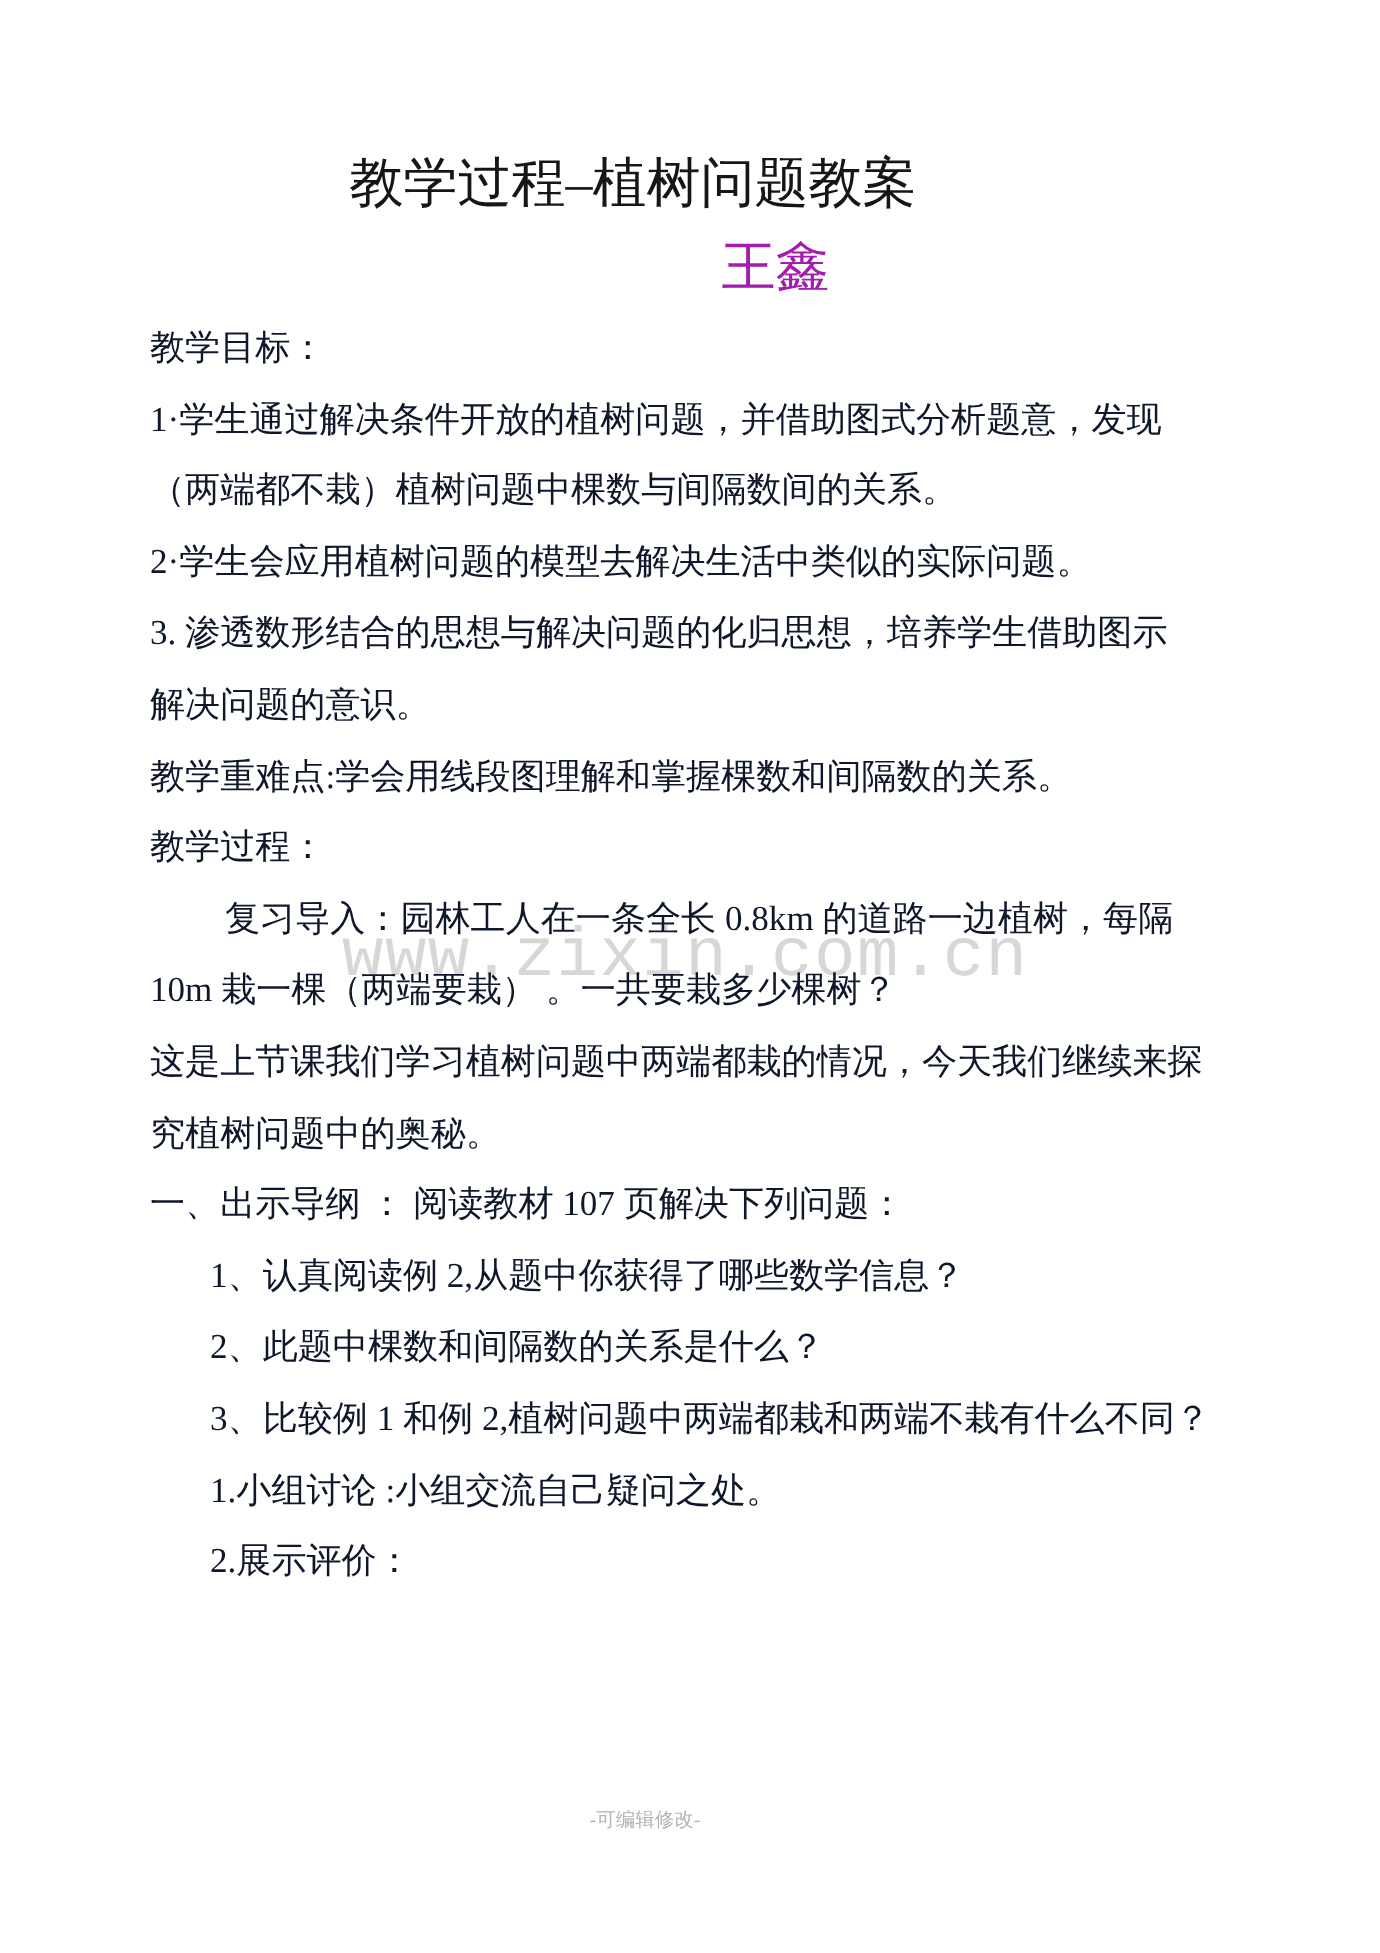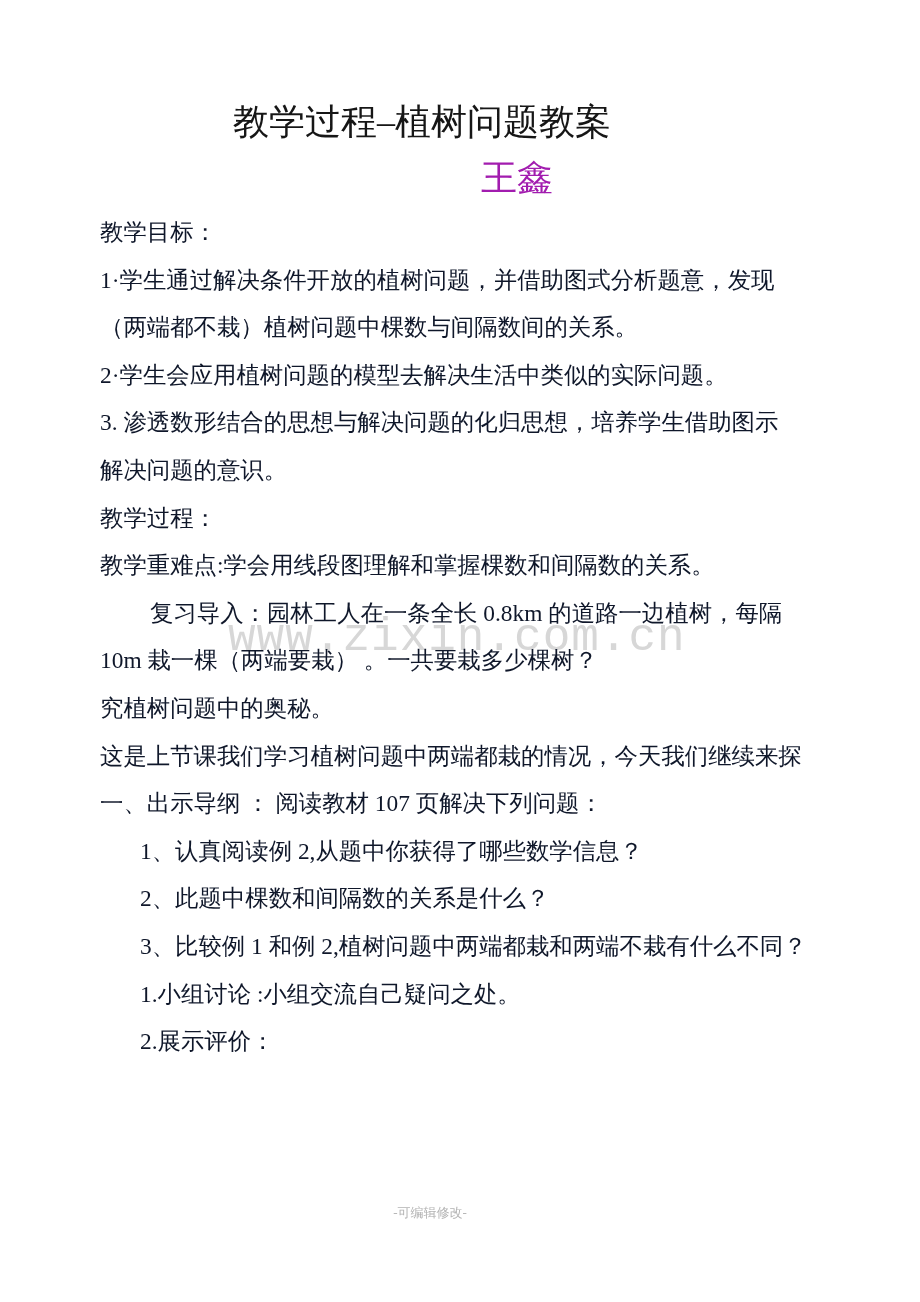--- a/index.html
+++ b/index.html
@@ -95,26 +95,26 @@
 
   <div class="doc-author">王鑫</div>
 
   <div class="doc-body">
     <div class="line">教学目标：</div>
     <div class="line">1·学生通过解决条件开放的植树问题，并借助图式分析题意，发现</div>
     <div class="line">（两端都不栽）植树问题中棵数与间隔数间的关系。</div>
     <div class="line">2·学生会应用植树问题的模型去解决生活中类似的实际问题。</div>
     <div class="line">3. 渗透数形结合的思想与解决问题的化归思想，培养学生借助图示</div>
     <div class="line">解决问题的意识。</div>
+    <div class="line">教学重难点:学会用线段图理解和掌握棵数和间隔数的关系。</div>
     <div class="line">教学过程：</div>
-    <div class="line">教学重难点:学会用线段图理解和掌握棵数和间隔数的关系。</div>
     <div class="line ind2">复习导入：园林工人在一条全长 0.8km 的道路一边植树，每隔</div>
     <div class="line">10m 栽一棵（两端要栽） 。一共要栽多少棵树？</div>
+    <div class="line">这是上节课我们学习植树问题中两端都栽的情况，今天我们继续来探</div>
     <div class="line">究植树问题中的奥秘。</div>
-    <div class="line">这是上节课我们学习植树问题中两端都栽的情况，今天我们继续来探</div>
     <div class="line">一、出示导纲 ： 阅读教材 107 页解决下列问题：</div>
     <div class="line ind1">1、认真阅读例 2,从题中你获得了哪些数学信息？</div>
     <div class="line ind1">2、此题中棵数和间隔数的关系是什么？</div>
     <div class="line ind1">3、比较例 1 和例 2,植树问题中两端都栽和两端不栽有什么不同？</div>
     <div class="line ind1">1.小组讨论 :小组交流自己疑问之处。</div>
     <div class="line ind1">2.展示评价：</div>
   </div>
 
   <div class="footer-note">-可编辑修改-</div>
 

